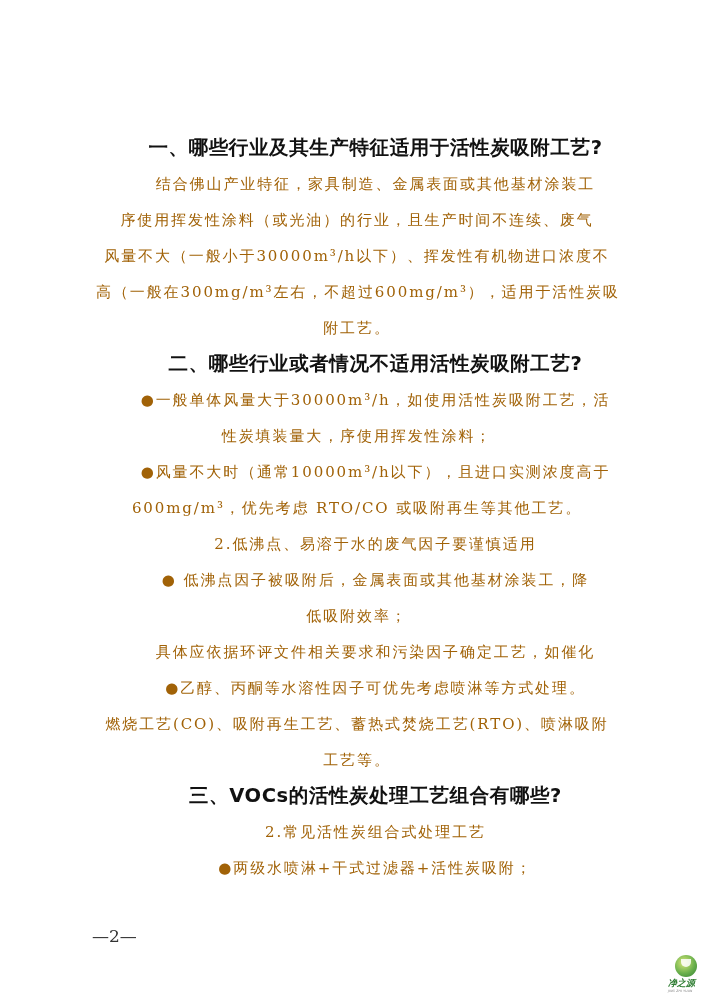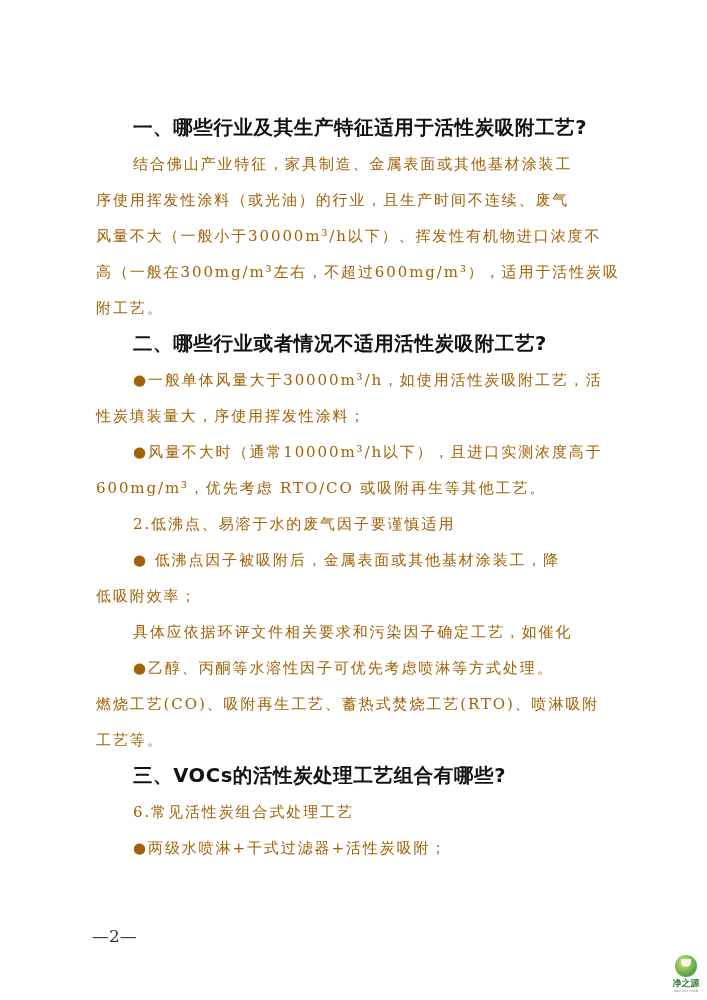--- a/index.html
+++ b/index.html
@@ -11,22 +11,23 @@
       width: 707px;
       height: 1000px;
       position: relative;
       overflow: hidden;
       color: #1a1a1a;
       font-family: "DejaVu Serif", "Liberation Serif", serif;
     }
     .page {
       position: absolute;
       left: 96px;
-      top: 110px;
+      top: 130px;
       width: 522px;
+      text-align: center;
     }
     .line {
       font-size: 15px;
       line-height: 36px;
       height: 36px;
       white-space: nowrap;
       letter-spacing: 1.9px;
       color: #a16207;
     }
     .heading {
@@ -50,21 +51,22 @@
       font-size: 17px;
       color: #333;
       letter-spacing: 0px;
     }
     .logo {
       position: absolute;
       left: 668px;
       top: 955px;
       width: 36px;
       height: 42px;
-      text-align: center;
+      text-align: left;
+      font-style: italic;
     }
     .logo-mark {
       width: 22px;
       height: 22px;
       margin: 0 auto;
       border-radius: 50%;
       background: radial-gradient(circle at 40% 35%, #d9e87a 0%, #6ab04c 55%, #2e7d32 100%);
       position: relative;
     }
     .logo-mark::after {
@@ -116,21 +118,21 @@
   <div class="line">600mg/m³，优先考虑 RTO/CO 或吸附再生等其他工艺。</div>
   <div class="line sub">2.低沸点、易溶于水的废气因子要谨慎适用</div>
   <div class="line sub">● 低沸点因子被吸附后，金属表面或其他基材涂装工，降</div>
   <div class="line">低吸附效率；</div>
   <div class="line sub">具体应依据环评文件相关要求和污染因子确定工艺，如催化</div>
   <div class="line sub">●乙醇、丙酮等水溶性因子可优先考虑喷淋等方式处理。</div>
   <div class="line">燃烧工艺(CO)、吸附再生工艺、蓄热式焚烧工艺(RTO)、喷淋吸附</div>
   <div class="line">工艺等。</div>
 
   <div class="heading">三、VOCs的活性炭处理工艺组合有哪些?</div>
-  <div class="line sub">6.常见活性炭组合式处理工艺</div>
+  <div class="line sub">2.常见活性炭组合式处理工艺</div>
   <div class="line sub">●两级水喷淋+干式过滤器+活性炭吸附；</div>
 </div>
 
 <div class="page-number">—2—</div>
 
 <div class="logo">
   <div class="logo-mark"></div>
   <div class="logo-text">净之源</div>
   <div class="logo-sub">JING ZHI YUAN</div>
 </div>

